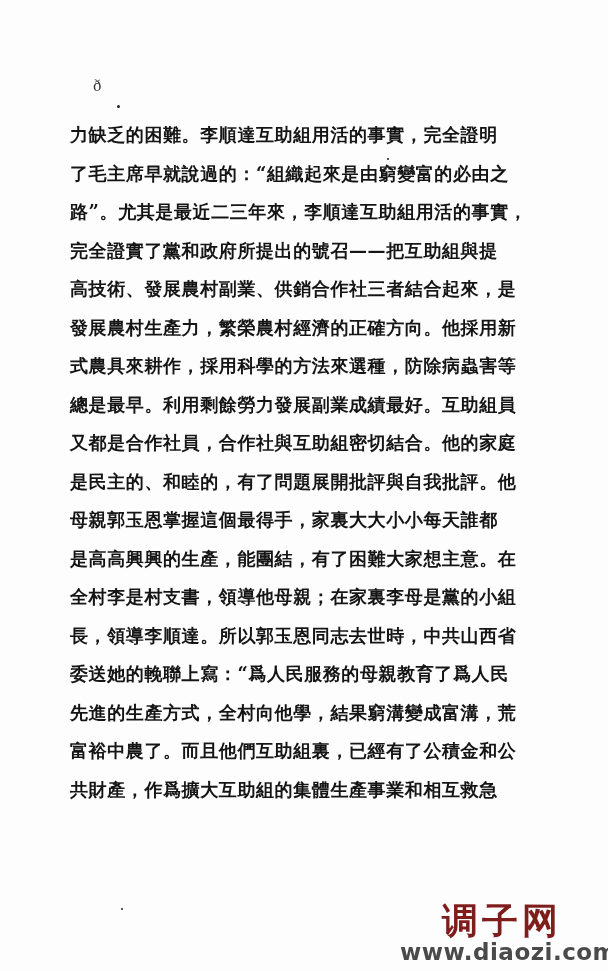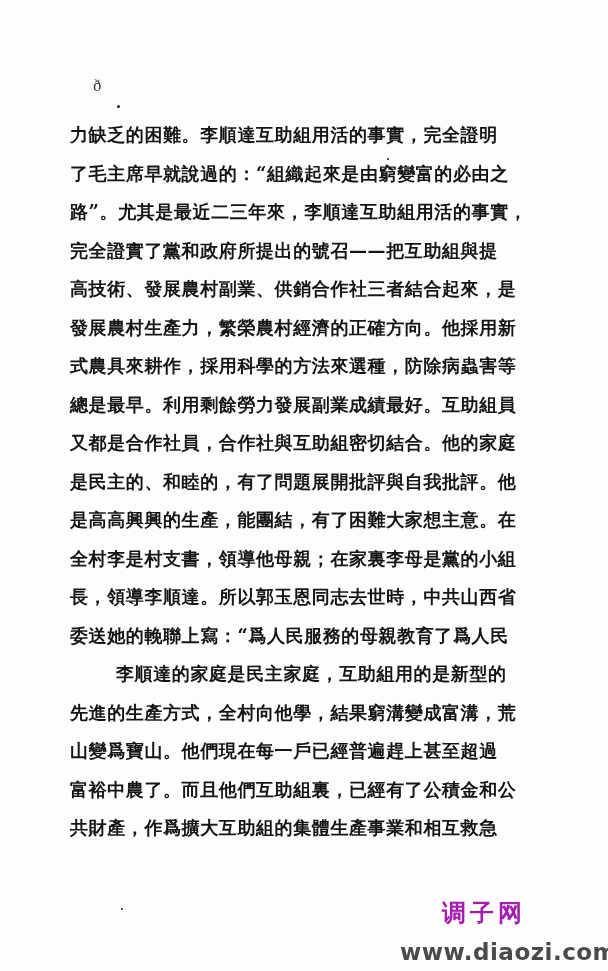--- a/index.html
+++ b/index.html
@@ -60,23 +60,23 @@
       bottom: 0;
       width: 208px;
       height: 84px;
       text-align: center;
     }
     .wm-title {
       position: absolute;
       left: 42px;
       top: 10px;
       font-family: "DejaVu Sans", sans-serif;
-      font-size: 24px;
+      font-size: 36px;
       font-weight: bold;
-      color: #a21caf;
+      color: #7f1d1d;
       letter-spacing: 4px;
     }
     .wm-url {
       position: absolute;
       left: 0px;
       top: 52px;
       font-family: "DejaVu Sans", sans-serif;
       font-size: 23px;
       font-weight: bold;
       color: #4a4a4a;
@@ -97,27 +97,26 @@
     <div class="line">力缺乏的困難。李順達互助組用活的事實，完全證明</div>
     <div class="line">了毛主席早就說過的：“組織起來是由窮變富的必由之</div>
     <div class="line">路”。尤其是最近二三年來，李順達互助組用活的事實，</div>
     <div class="line">完全證實了黨和政府所提出的號召——把互助組與提</div>
     <div class="line">高技術、發展農村副業、供銷合作社三者結合起來，是</div>
     <div class="line">發展農村生產力，繁榮農村經濟的正確方向。他採用新</div>
     <div class="line">式農具來耕作，採用科學的方法來選種，防除病蟲害等</div>
     <div class="line">總是最早。利用剩餘勞力發展副業成績最好。互助組員</div>
     <div class="line">又都是合作社員，合作社與互助組密切結合。他的家庭</div>
     <div class="line">是民主的、和睦的，有了問題展開批評與自我批評。他</div>
+    <div class="line">母親郭玉恩掌握這個最得手，家裏大大小小每天誰都</div>
     <div class="line">是高高興興的生產，能團結，有了困難大家想主意。在</div>
     <div class="line">全村李是村支書，領導他母親；在家裏李母是黨的小組</div>
     <div class="line">長，領導李順達。所以郭玉恩同志去世時，中共山西省</div>
     <div class="line">委送她的輓聯上寫：“爲人民服務的母親教育了爲人民</div>
-    <div class="line indent">李順達的家庭是民主家庭，互助組用的是新型的</div>
     <div class="line">先進的生產方式，全村向他學，結果窮溝變成富溝，荒</div>
-    <div class="line">山變爲寶山。他們現在每一戶已經普遍趕上甚至超過</div>
     <div class="line">富裕中農了。而且他們互助組裏，已經有了公積金和公</div>
     <div class="line">共財產，作爲擴大互助組的集體生產事業和相互救急</div>
   </div>
 
   <div class="watermark">
     <div class="wm-title">调子网</div>
     <div class="wm-url">www.diaozi.com</div>
   </div>
 
 </div>

